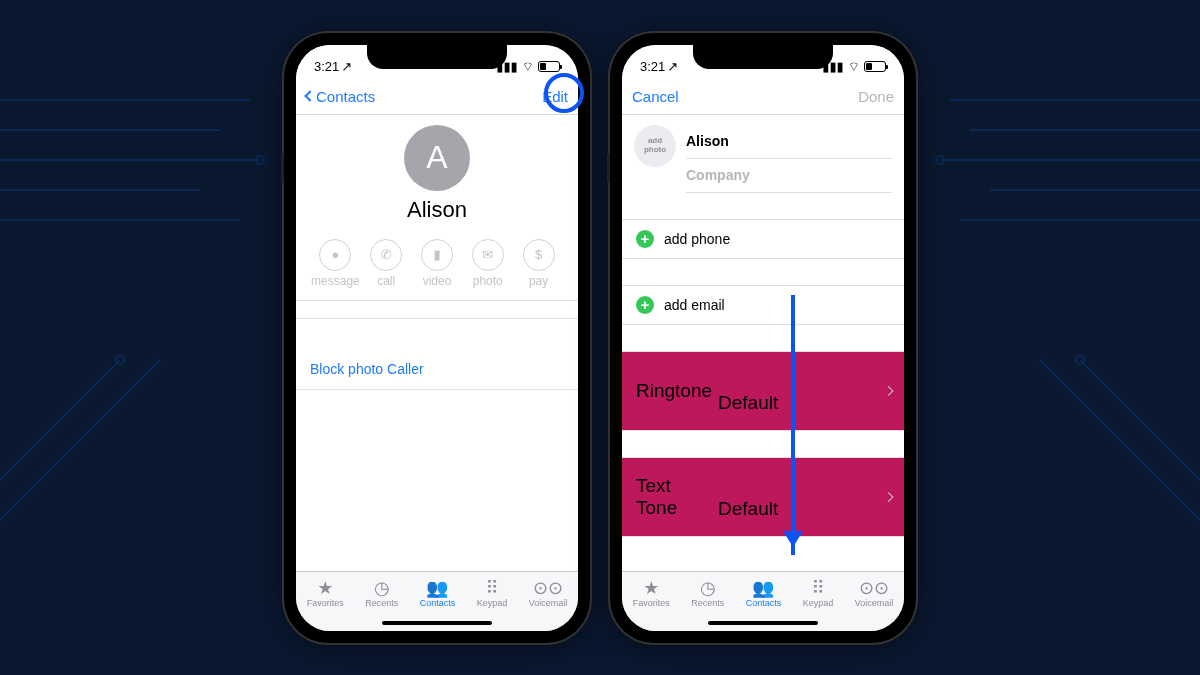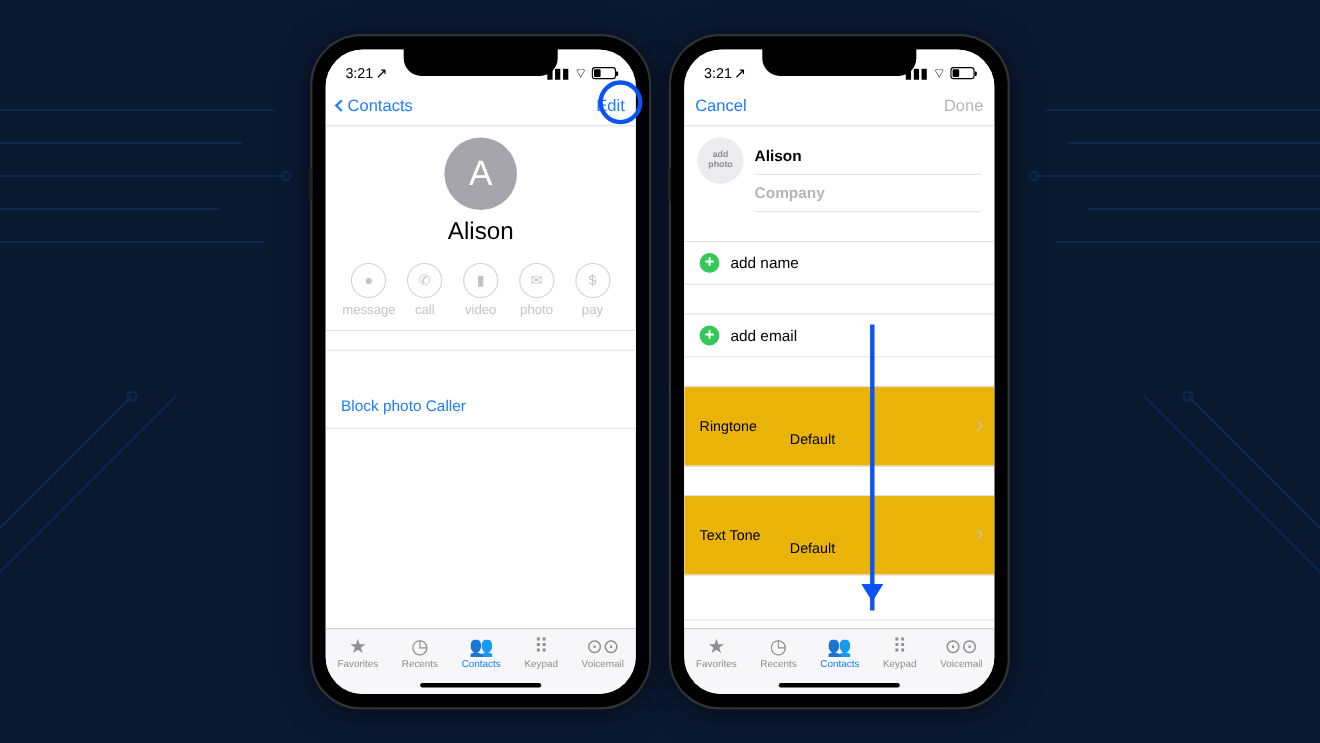--- a/index.html
+++ b/index.html
@@ -154,23 +154,23 @@
       border-top: 0.5px solid #e0e0e4; border-bottom: 0.5px solid #e0e0e4;
       font-size: 14px; color:#000;
     }
     .plus {
       width: 18px; height: 18px; background:#34c759; border-radius:50%;
       color:#fff; display:inline-flex;align-items:center;justify-content:center;
       font-size:15px; font-weight:700; line-height:1;
     }
     .tone-row {
       display:flex; align-items:center; gap:12px;
-      padding: 16px 14px; background:#eab308;
+      padding: 16px 14px; background:#be185d;
       border-top: 0.5px solid #e0e0e4; border-bottom: 0.5px solid #e0e0e4;
-      font-size: 13px; color:#000; position:relative;
+      font-size: 19px; color:#000; position:relative;
     }
     .tone-row .key { color:#000; width:70px;}
     .tone-row .val { color:#000;margin-top:24px; }
     .chev-right {
       position:absolute; right:12px; top:50%; transform:translateY(-50%) rotate(-45deg);
       width:7px; height:7px; border: solid #c4c4c8; border-width:0 1px 1px 0;
     }
 
     
     .scroll-arrow {
@@ -313,21 +313,21 @@
 photo</div>
           <div class="field-stack">
             <div class="field">Alison</div>
             <div class="field placeholder">Company</div>
           </div>
         </div>
 
         <div class="hr-gap"></div>
         <div class="add-row">
           <span class="plus">+</span>
-          <span>add name</span>
+          <span>add phone</span>
         </div>
         <div class="hr-gap"></div>
         <div class="add-row">
           <span class="plus">+</span>
           <span>add email</span>
         </div>
         <div class="hr-gap"></div>
         <div class="tone-row">
           <span class="key">Ringtone</span>
           <span class="val">Default</span>

